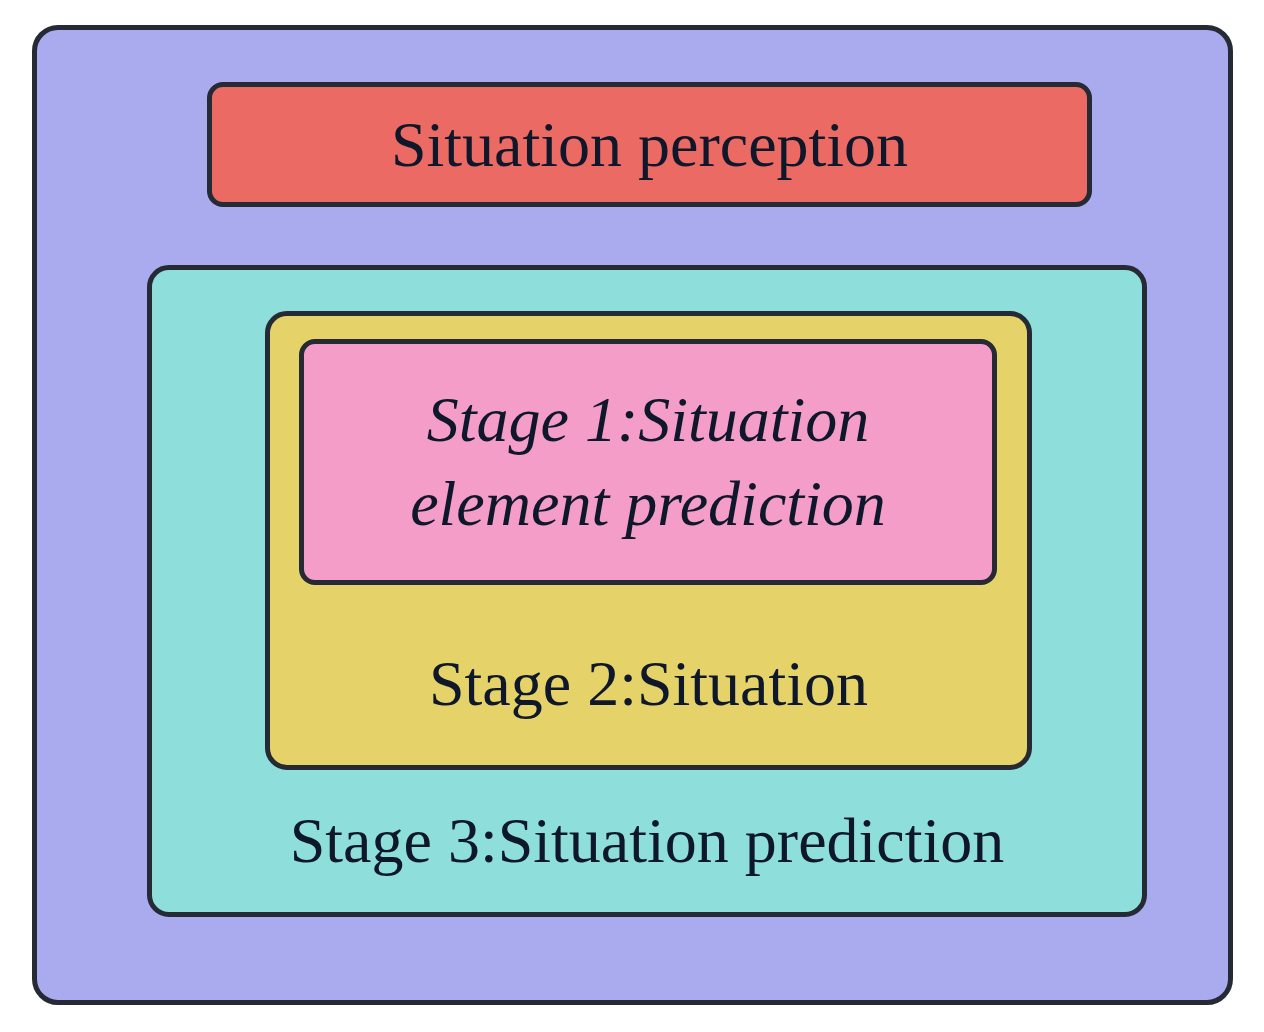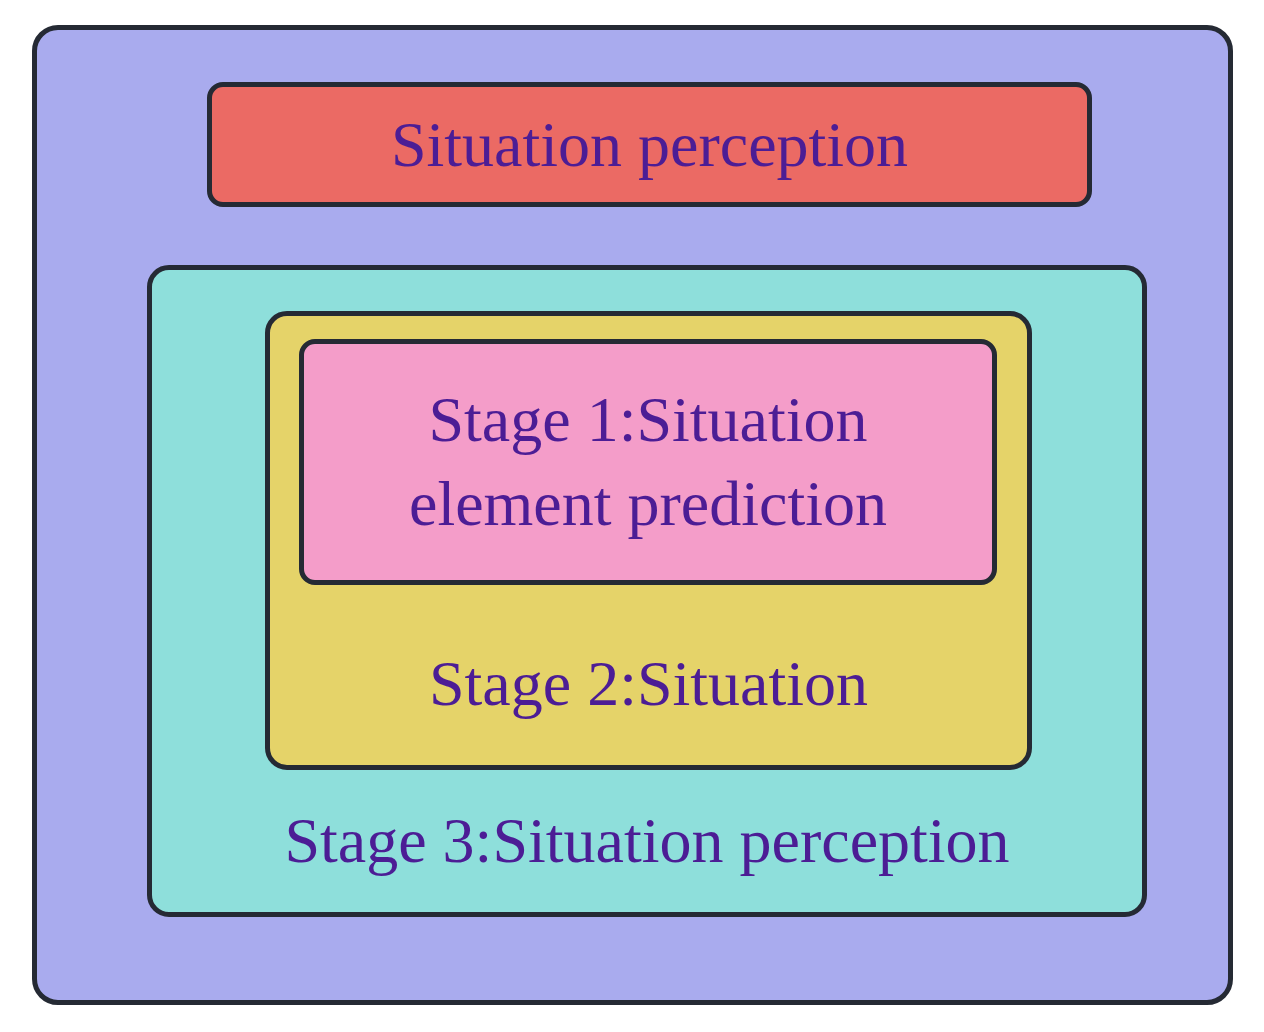--- a/index.html
+++ b/index.html
@@ -7,21 +7,21 @@
     padding: 0;
     background: #ffffff;
   }
   .page {
     position: relative;
     width: 1264px;
     height: 1032px;
     background: #ffffff;
     overflow: hidden;
     font-family: "Liberation Serif", "DejaVu Serif", serif;
-    color: #4c1d95;
+    color: #0f172a;
   }
   .box {
     position: absolute;
     box-sizing: border-box;
     border: 5px solid #252a34;
   }
   .outer-box {
     left: 32px;
     top: 25px;
     width: 1201px;
@@ -96,32 +96,32 @@
   <div class="box outer-box" style="background-color: rgb(169, 171, 238);">
 
     <div class="box perception-box" style="background-color: rgb(235, 106, 100);">
       <div class="label">Situation perception</div>
     </div>
 
     <div class="box prediction-box" style="background-color: rgb(142, 223, 219);">
 
       <div class="box understanding-box" style="background-color: rgb(229, 211, 105);">
 
-        <div class="box acquisition-box" style="background-color: rgb(244, 157, 201);">
+        <div class="box acquisition-box" style="background-color: rgb(244, 157, 201); font-style: italic;">
           <div class="label">
             <div>Stage 1:Situation</div>
             <div>element prediction</div>
           </div>
         </div>
 
         <div class="stage2-area">
           <div class="label">
             <div>Stage 2:Situation</div>
           </div>
         </div>
       </div>
 
       <div class="stage3-area">
-        <div class="label">Stage 3:Situation perception</div>
+        <div class="label">Stage 3:Situation prediction</div>
       </div>
     </div>
   </div>
 </div>
 
 </body></html>

